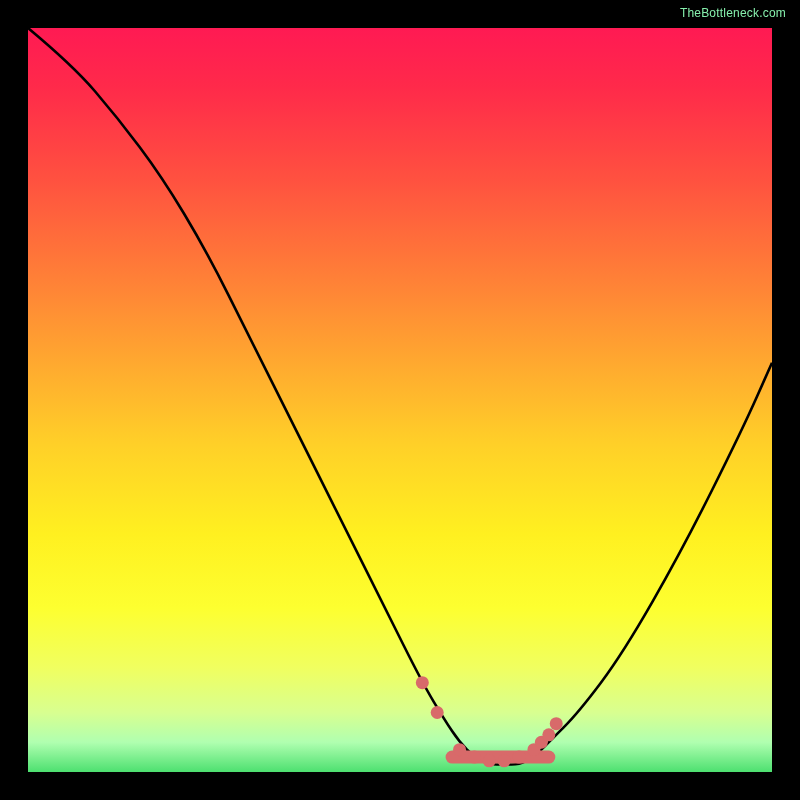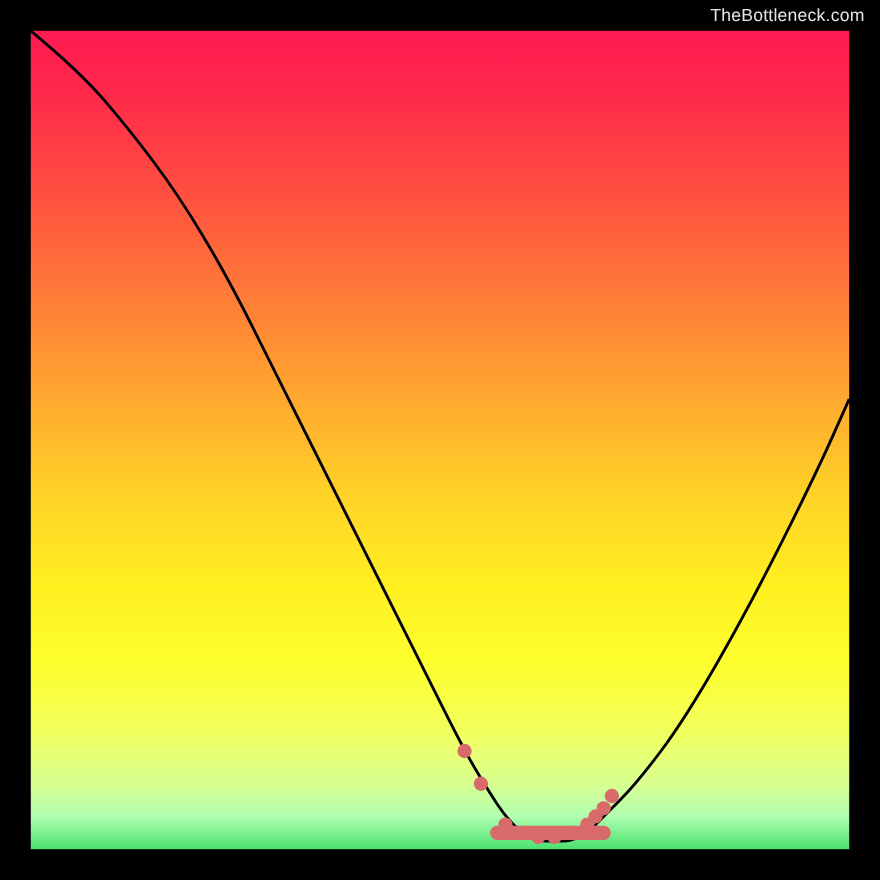--- a/index.html
+++ b/index.html
@@ -29,22 +29,22 @@
       #f0ff60 86%,
       #d8ff90 92%,
       #b0ffb0 96%,
       #4de070 100%
     );
   }
   .watermark {
     position: absolute;
     top: 6px;
     right: 14px;
-    color: #e5e5e5;
-    font-size: 16px;
+    color: #86efac;
+    font-size: 12px;
     letter-spacing: 0.2px;
     font-weight: 500;
     user-select: none;
   }
   svg.curve {
     position: absolute;
     left: 0;
     top: 0;
     width: 744px;
     height: 744px;

